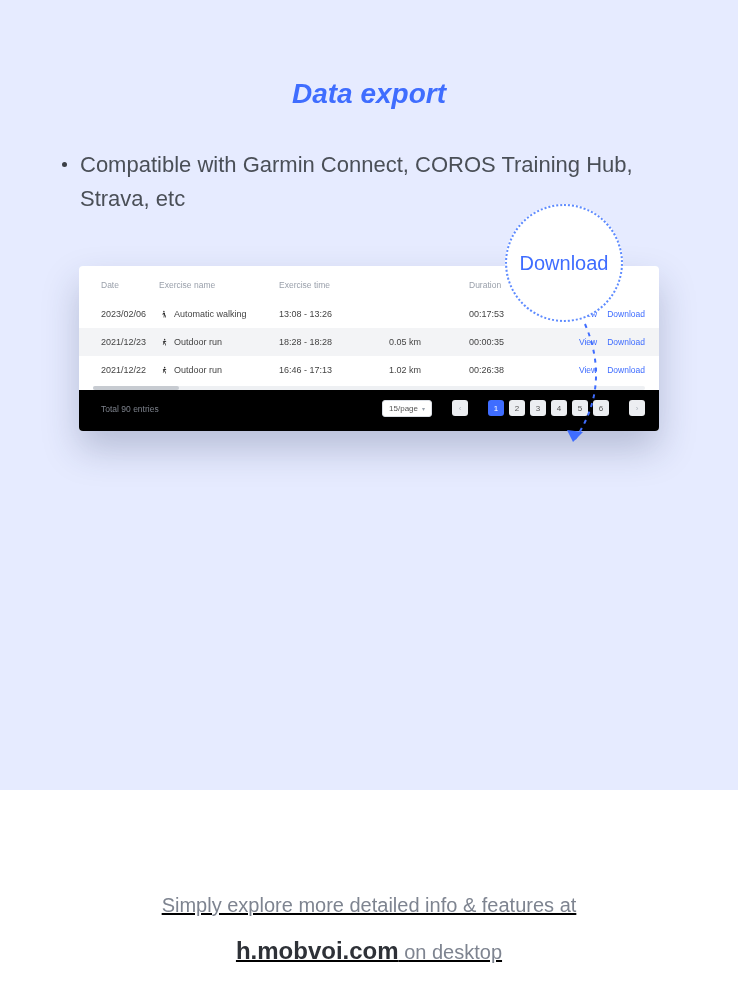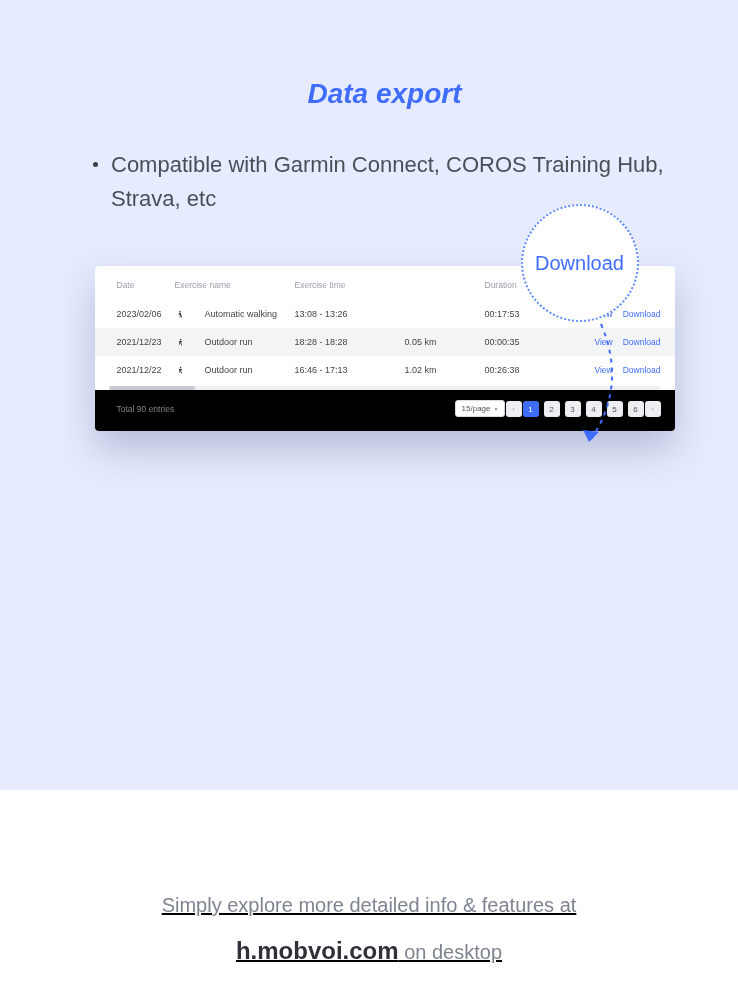--- a/index.html
+++ b/index.html
@@ -8,21 +8,20 @@
     height: 993px;
     font-family: -apple-system, BlinkMacSystemFont, "Segoe UI", Helvetica, Arial, sans-serif;
     background: #ffffff;
     overflow: hidden;
   }
   .hero {
     background: #e6ebff;
     width: 100%;
     height: 790px;
     padding-top: 78px;
-    padding-left: 31px;
   }
   .title {
     text-align: center;
     font-size: 28px;
     font-weight: 700;
     font-style: italic;
     color: #3f6dff;
     margin-bottom: 38px;
   }
   .bullets {
@@ -78,21 +77,21 @@
   thead th.col-time   { width: 110px; }
   thead th.col-dist   { width: 80px; }
   thead th.col-dur    { width: 80px; }
   thead th.col-op     { text-align: center; padding-right: 14px; }
   tbody td {
     padding: 9px 6px;
     vertical-align: middle;
   }
   tbody td:first-child { padding-left: 22px; }
   tbody tr:nth-child(even) { background: #f3f4f6; }
-  .ex-cell { display: flex; align-items: center; gap: 21px; }
+  .ex-cell { display: flex; align-items: center; gap: 6px; }
   .ex-icon { width: 9px; height: 9px; flex: 0 0 9px; }
   .op-cell { text-align: right; padding-right: 14px; white-space: nowrap; }
   .op-cell a { color: #3f6dff; font-size: 8.5px; text-decoration: none; margin-left: 10px; cursor: pointer; }
   .scroll-track {
     height: 4px;
     margin: 2px 14px 0 14px;
     background: #eef0f3;
     border-radius: 2px;
     position: relative;
   }
@@ -106,21 +105,21 @@
   }
   .pagination-bar {
     display: flex;
     align-items: center;
     justify-content: space-between;
     padding: 10px 14px 14px 22px;
     font-size: 8.5px;
     color: #7d828c;
     background: #000000;
   }
-  .pager-right { display: flex; align-items: flex-end; gap: 1px; }
+  .pager-right { display: flex; align-items: flex-start; gap: 20px; }
   .per-page {
     border: 1px solid #d9dde3;
     background: #fff;
     border-radius: 3px;
     padding: 3px 6px;
     font-size: 8px;
     color: #555;
     display: flex;
     align-items: center;
     gap: 4px;

